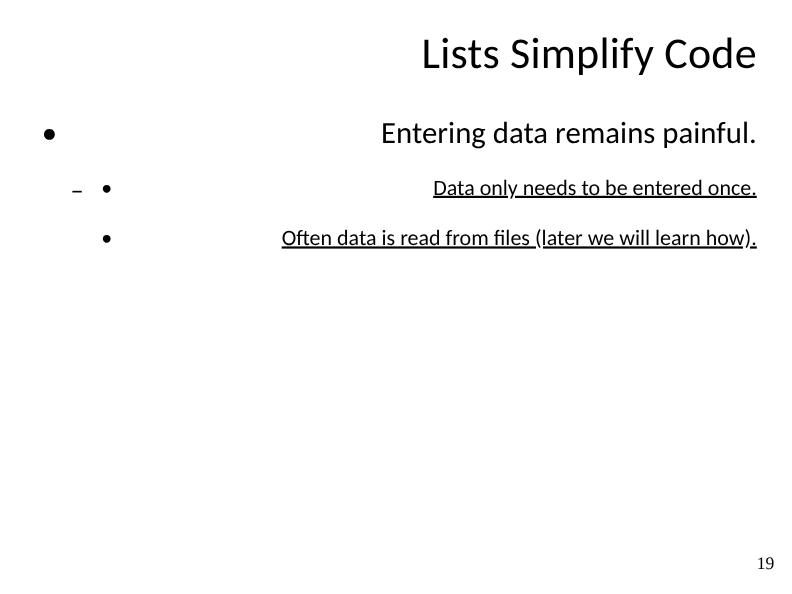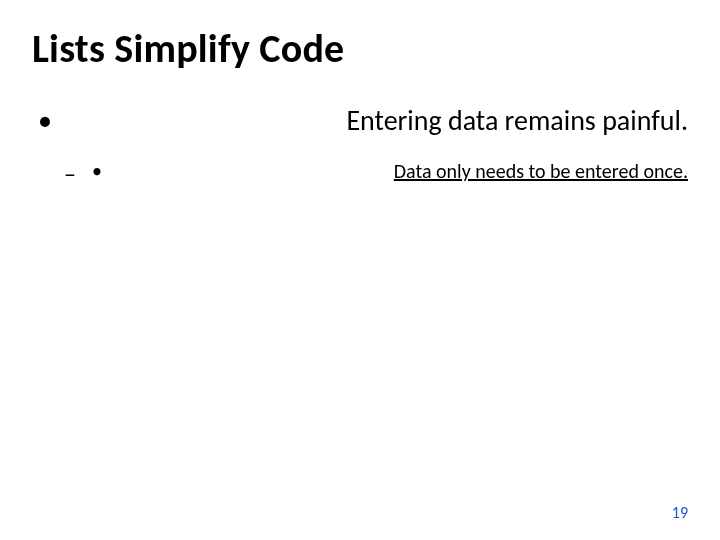--- a/index.html
+++ b/index.html
@@ -10,23 +10,23 @@
     color: #000;
     position: relative;
   }
   .slide {
     width: 720px;
     height: 540px;
     position: relative;
     padding: 24px 32px 0 32px;
   }
   .title {
-    text-align: left;
+    text-align: right;
     font-size: 40px;
-    font-weight: 700;
+    font-weight: 400;
     margin-bottom: 30px;
     letter-spacing: 0.2px;
   }
   ul { list-style: none; }
   .lvl1 > li {
     font-size: 28px;
     line-height: 1.25;
     padding-left: 28px;
     position: relative;
     margin-bottom: 4px;
@@ -61,40 +61,44 @@
   }
   .lvl3 > li::before {
     content: "•";
     position: absolute;
     left: 4px;
     top: 0;
   }
   .page-num {
     position: absolute;
     bottom: 18px;
-    right: 32px;
+    right: 16px;
     font-size: 16px;
-    color: #1d4ed8;
+    color: #000000;
+    font-family: Liberation Serif, serif;
   }
 </style>
 </head>
 <body>
 
 <div class="slide">
   <h1 class="title">Lists Simplify Code</h1>
 
   <ul class="lvl1">
     <li>
       <span>Entering data remains painful.</span>
       <ul class="lvl2">
         <li>
           <ul class="lvl3">
             <li>
               <span>Data only needs to be entered once.</span>
             </li>
+            <li>
+              <span>Often data is read from files (later we will learn how).</span>
+            </li>
           </ul>
         </li>
       </ul>
     </li>
   </ul>
 
   <div class="page-num">19</div>
 </div>
 
 </body></html>

